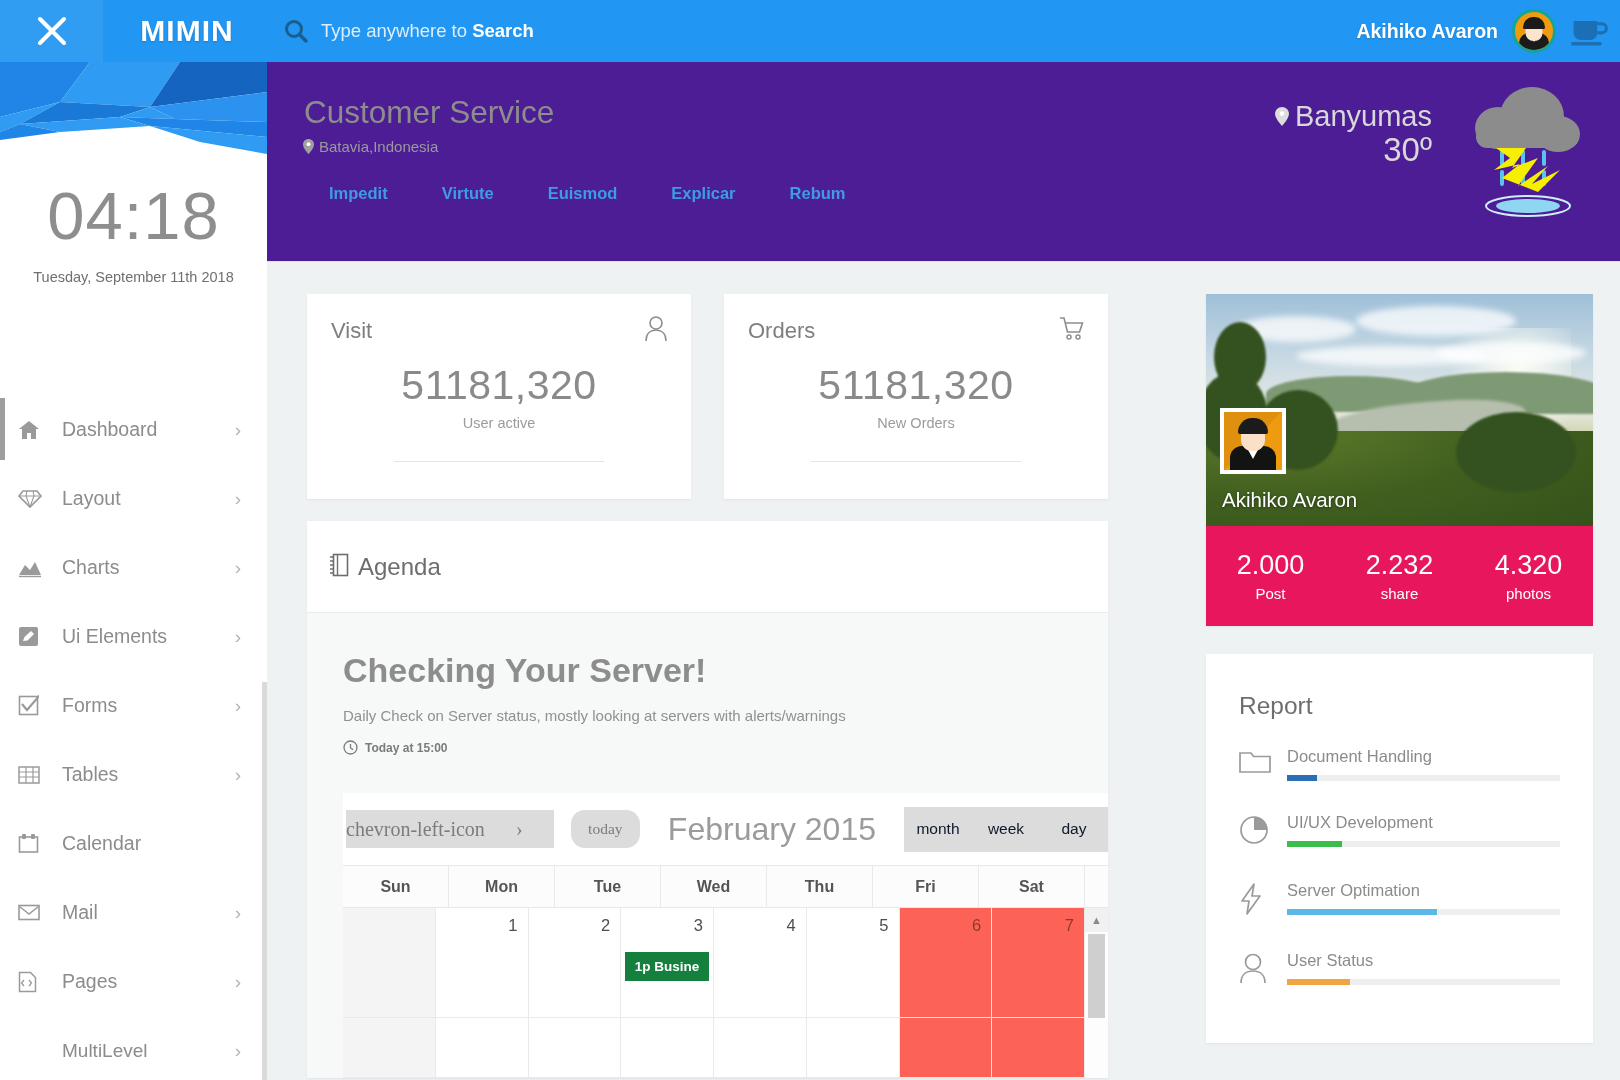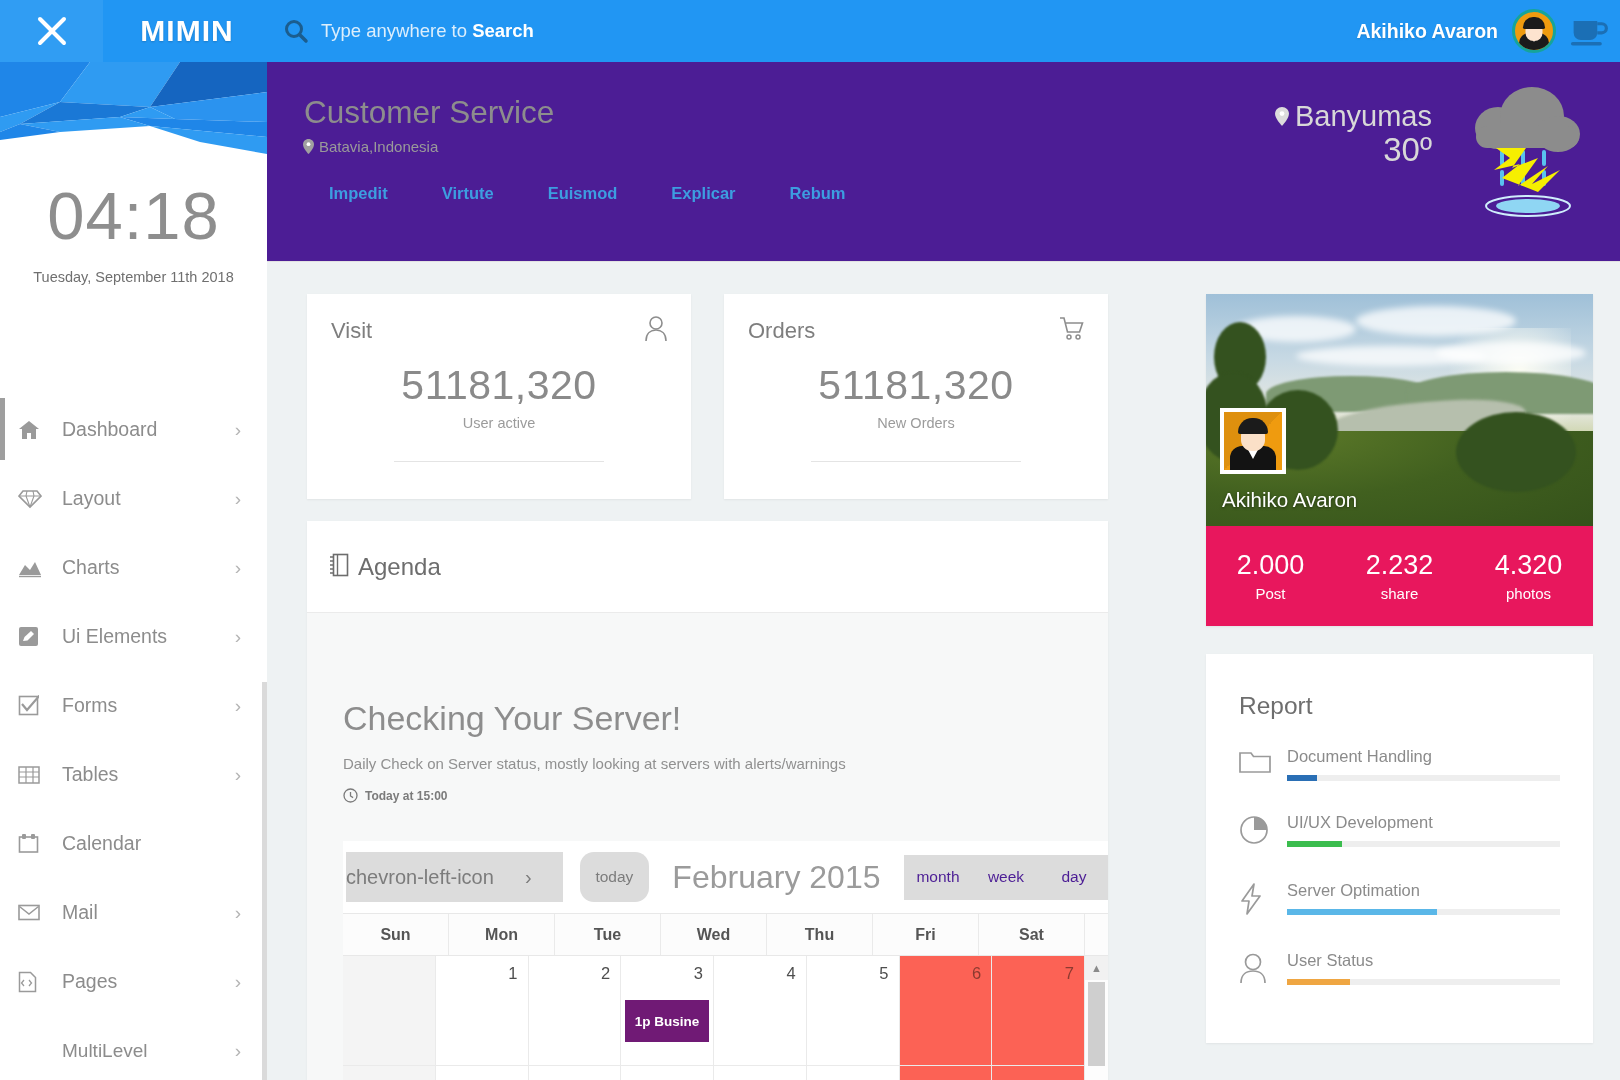--- a/index.html
+++ b/index.html
@@ -147,45 +147,45 @@
     margin: 30px auto 0 auto;
   }
 
   .agenda-card { margin-top: 22px; width: 801px; }
   .agenda-head {
     height: 92px; display: flex; align-items: center; padding-left: 22px;
     border-bottom: 1px solid #ebebeb; gap: 9px;
   }
   .agenda-head .t { font-size: 24px; color: #6d6d6d; }
   .agenda-body { background: #f7f8f8; padding: 38px 0 0 36px; }
-  .agenda-title { font-size: 34px; color: #8d8d8d; font-weight: 400; margin-top: 48px; }
+  .agenda-title { font-size: 34px; color: #8d8d8d; font-weight: 700; }
   .agenda-desc { font-size: 15px; color: #909090; margin-top: 17px; }
   .agenda-time {
     font-size: 12px; color: #7b7b7b; margin-top: 16px; font-weight: bold;
     display: flex; align-items: center; gap: 7px;
   }
 
   .cal-toolbar {
     background: #ffffff; height: 72px; display: flex; align-items: center;
     padding: 0 0 0 3px; position: relative; margin-top: 38px;
   }
   .btn-group { display: flex; }
   .cal-btn {
-    background: #dcdcdc; border: none; height: 50px; min-width: 69px;
-    font-family: Liberation Sans, sans-serif; font-size: 16px; color: #7c7c7c;
+    background: #dcdcdc; border: none; height: 38px; min-width: 69px;
+    font-family: Liberation Serif, serif; font-size: 16px; color: #7c7c7c;
     cursor: pointer;
   }
   .cal-btn.today { margin-left: 17px; min-width: 69px; font-size: 15.5px; border-radius: 14px; }
   .cal-title {
     flex: 1; text-align: center; font-size: 32px; color: #9b9b9b; font-weight: 300;
   }
   .view-group { display: flex; margin-right: 0; }
   .view-btn {
     background: #dcdcdc; border: none; height: 45px; min-width: 68px;
-    font-family: "Liberation Sans", sans-serif; font-size: 15.5px; color: #4c1d95;
+    font-family: "Liberation Sans", sans-serif; font-size: 15.5px; color: #0f172a;
     cursor: pointer;
   }
   .cal-dow {
     display: flex; background: #fcfcfc; border-top: 1px solid #e8e8e8;
     border-bottom: 1px solid #e8e8e8;
   }
   .cal-dow div {
     flex: 1; text-align: center; padding: 12px 0 11px 0;
     font-size: 16px; color: #555; font-weight: bold;
     border-left: 1px solid #eaeaea;
@@ -212,22 +212,22 @@
   .cal-scroll-thumb {
     position: absolute; left: 3px; top: 26px; width: 17px; height: 120px;
     background: #cfcfcf;
   }
   .cal-scroll-up {
     position: absolute; left: 0; top: 0; width: 100%; height: 24px;
     display: flex; align-items: center; justify-content: center;
     font-size: 11px; color: #8a8a8a; background: #f1f1f1;
   }
   .evt {
-    position: absolute; left: 4px; top: 44px; right: 4px; height: 42px;
-    background: #701a75; color: #ffffff; font-size: 13.5px; font-weight: bold;
+    position: absolute; left: 4px; top: 44px; right: 4px; height: 29px;
+    background: #15803d; color: #ffffff; font-size: 13.5px; font-weight: bold;
     display: flex; align-items: center; justify-content: center;
     overflow: hidden; cursor: pointer;
   }
 
   
   .rightcol { position: absolute; right: 27px; top: 32px; width: 387px; }
   .profile-card { width: 387px; position: relative; overflow: hidden; }
   .cover { height: 232px; position: relative; overflow: hidden; }
   .cover-sky {
     position: absolute; inset: 0;

